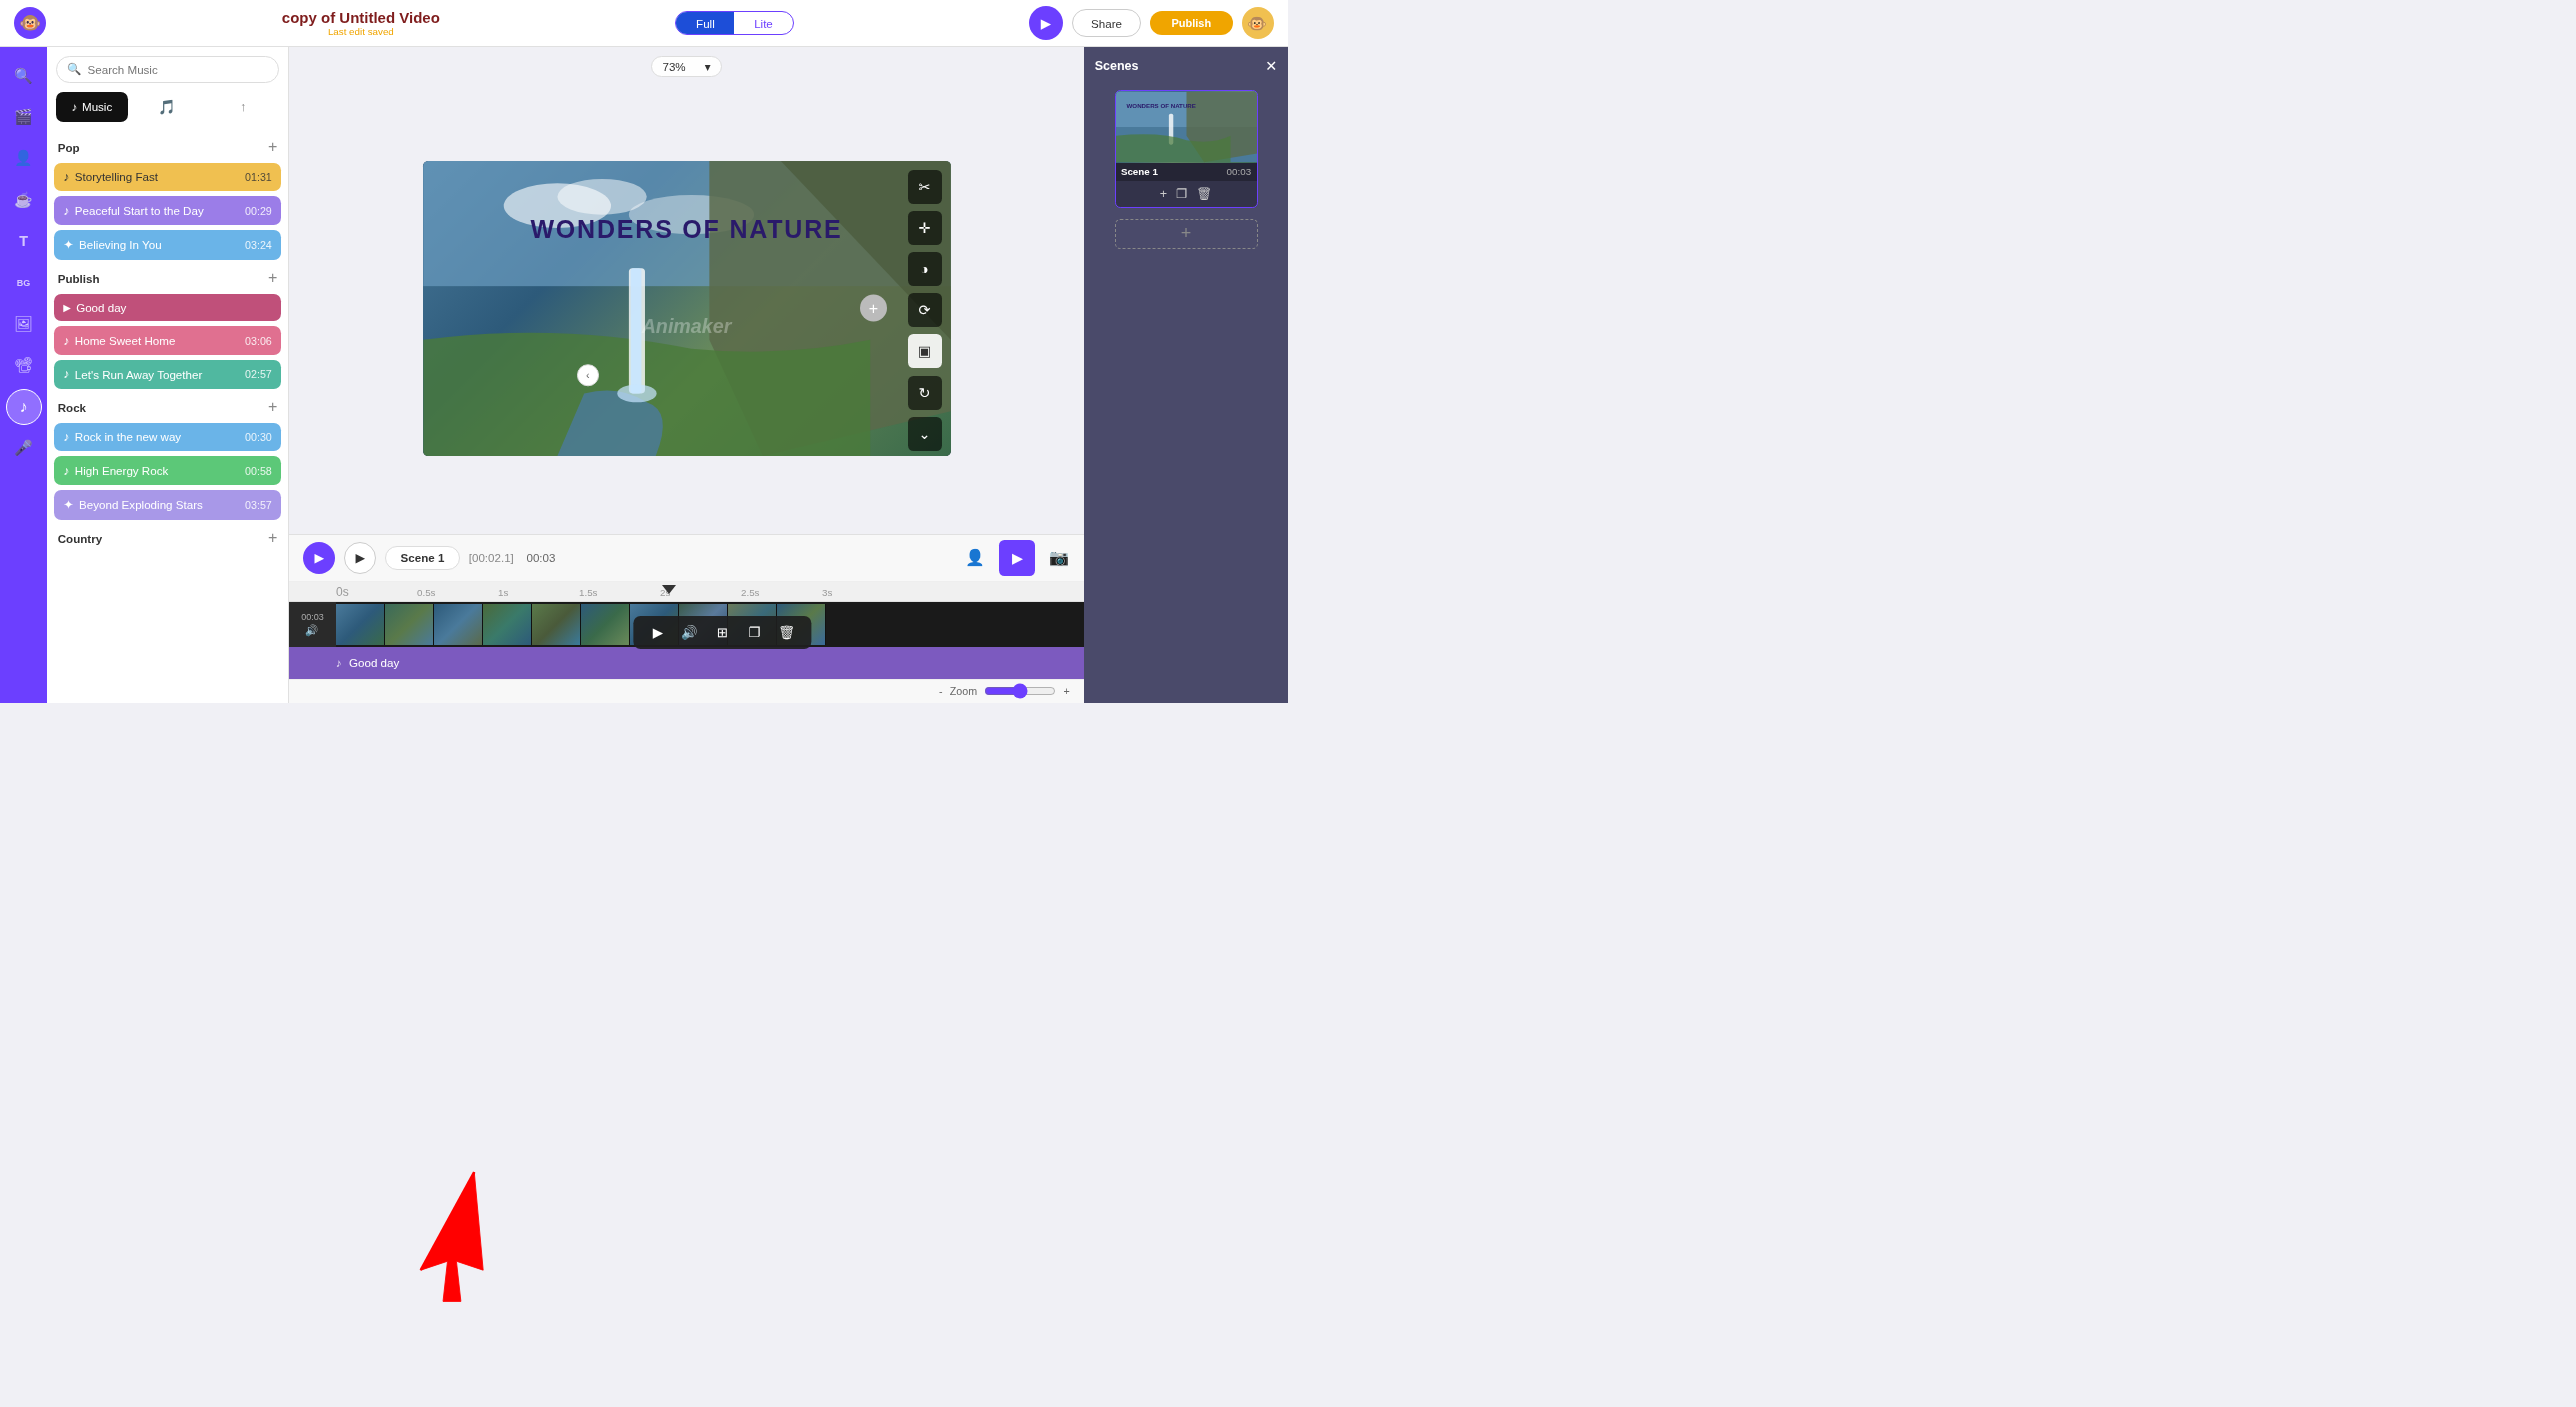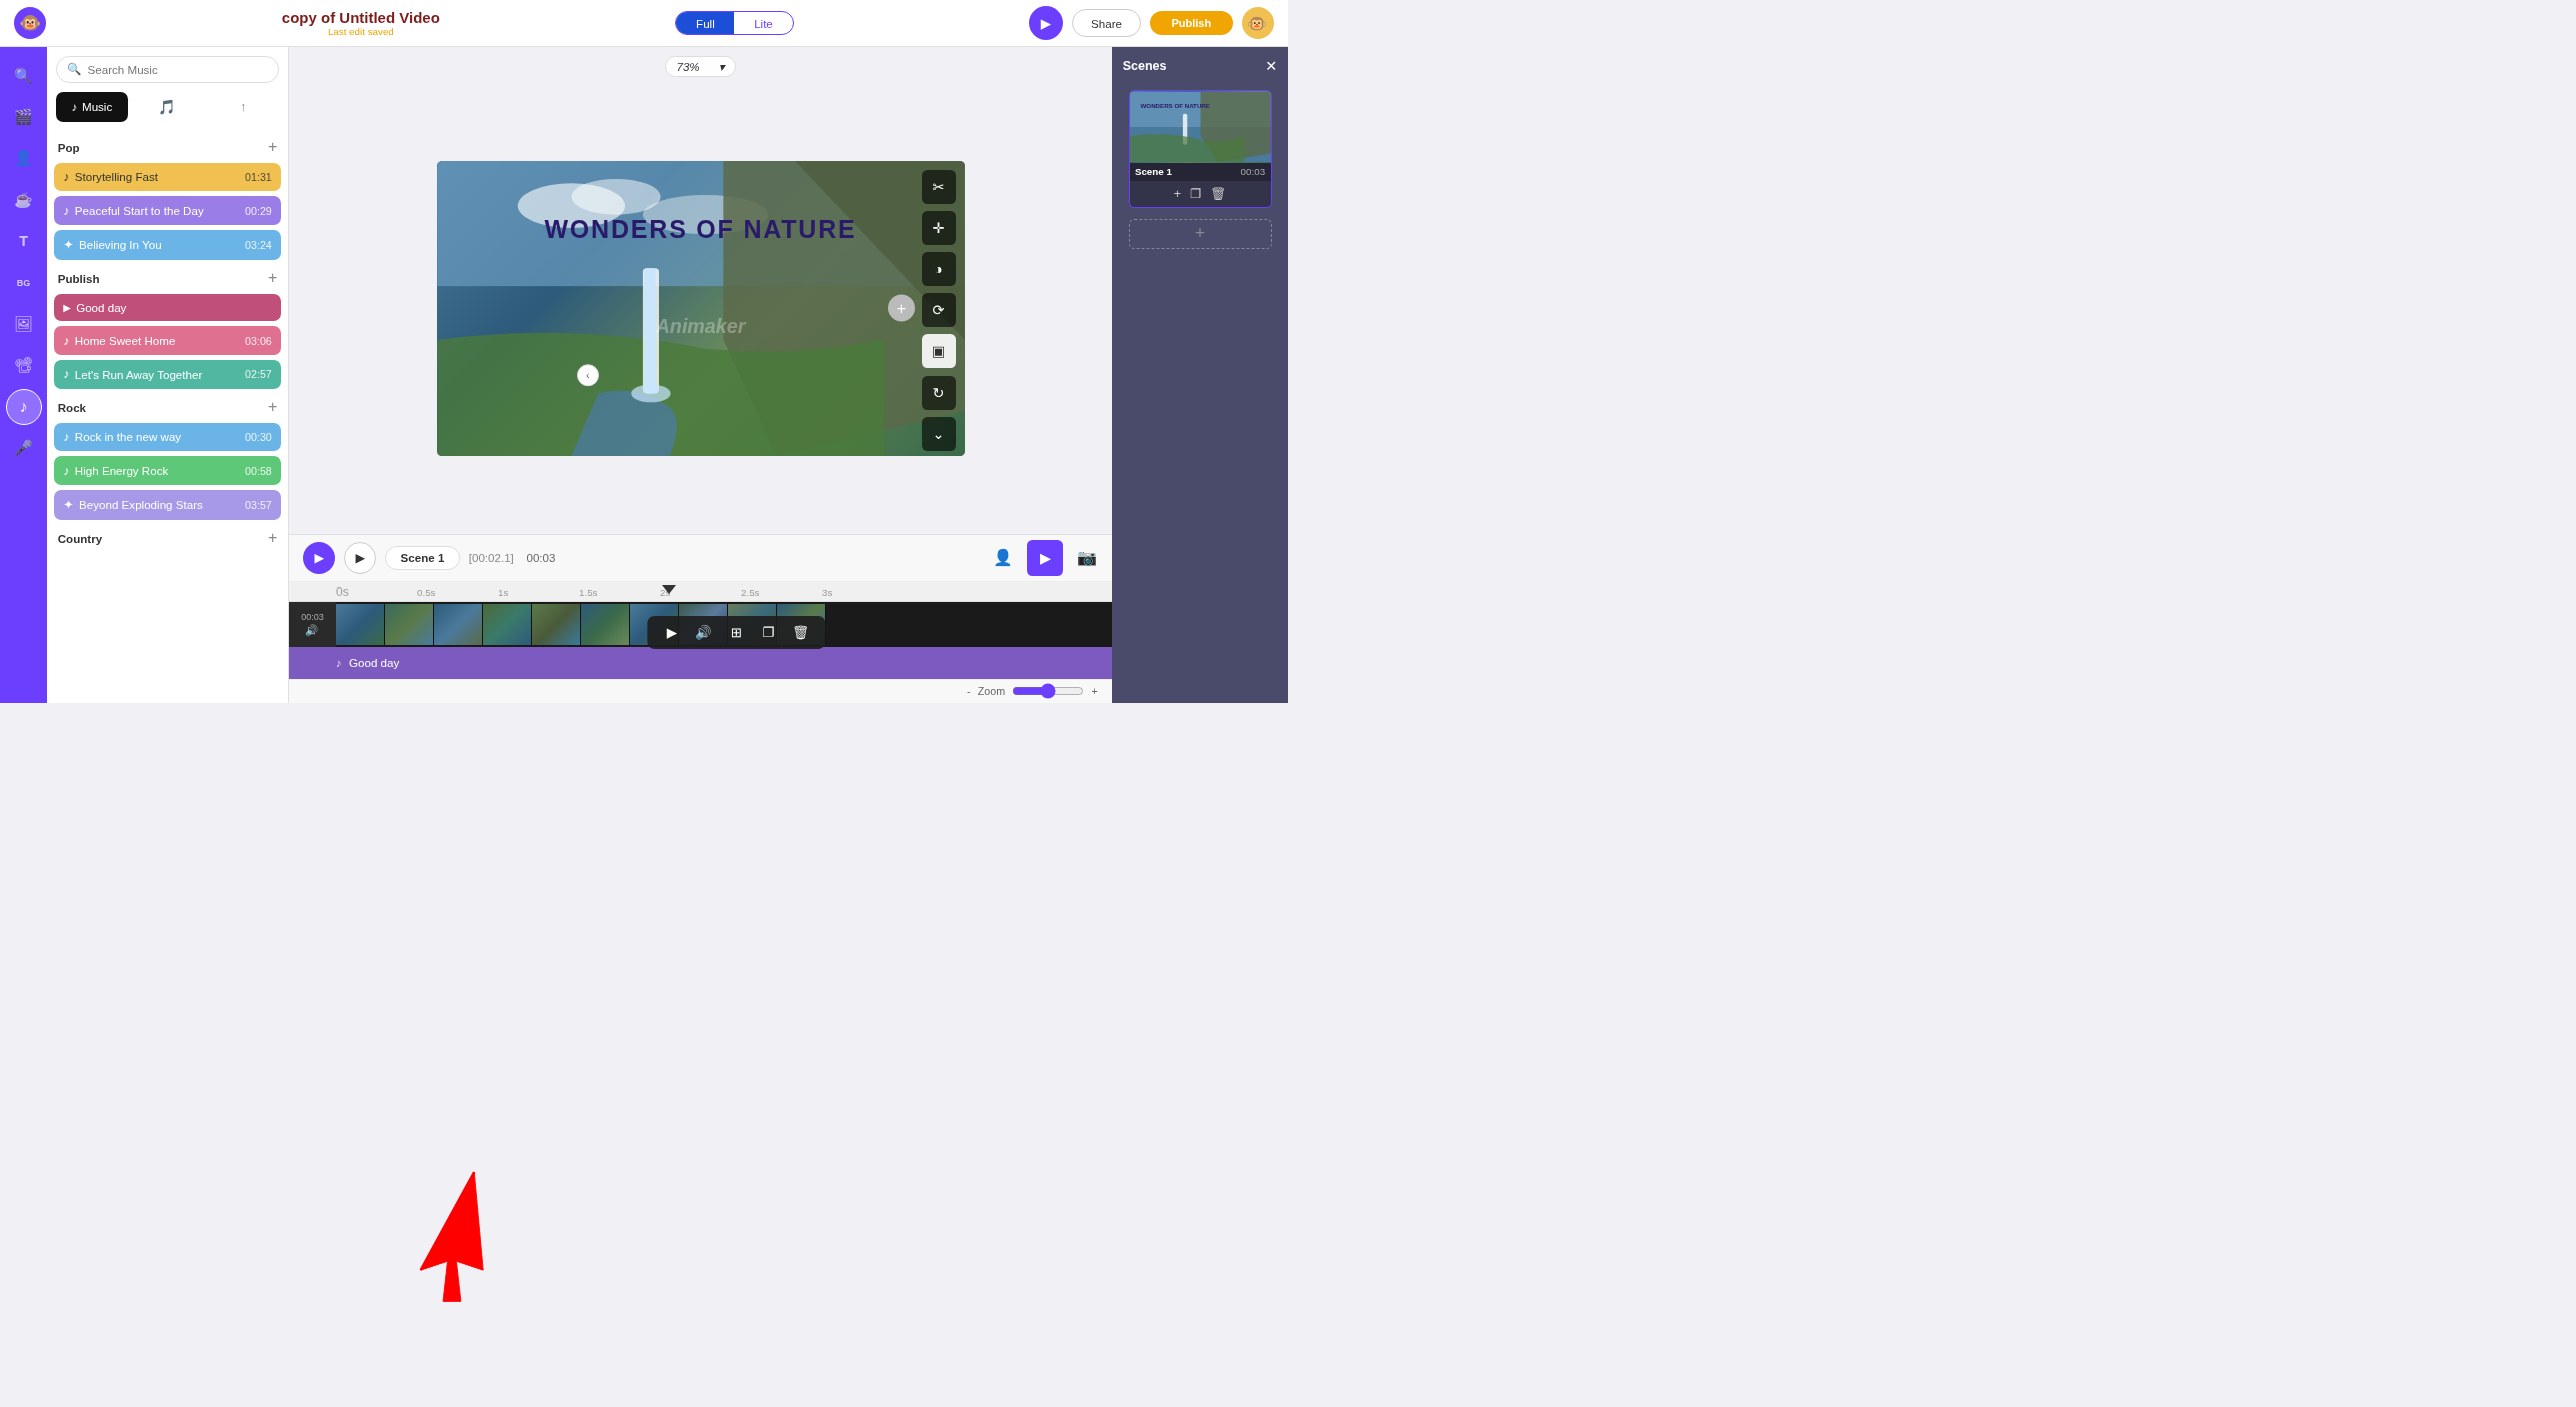--- a/index.html
+++ b/index.html
@@ -66,32 +66,32 @@
     .track-teal { background: #50b8a0; color: #fff; }
     .track-green { background: #5cc878; color: #fff; }
     .track-lavender { background: #a898e8; color: #fff; }
 
     
     .panel-collapse { position: absolute; left: 288px; top: 50%; transform: translateY(-50%); z-index: 20; background: #fff; border: 0.9px solid #ddd; border-radius: 50%; width: 21.5px; height: 21.5px; display: flex; align-items: center; justify-content: center; cursor: pointer; font-size: 10.7px; color: #666; }
 
     
     .canvas-area { flex: 1; display: flex; flex-direction: column; background: #f0f0f5; position: relative; }
     .zoom-bar { display: flex; justify-content: center; padding: 9px 0 5.4px; }
-    .zoom-badge { background: rgba(255,255,255,0.9); border: 0.9px solid #ddd; border-radius: 14.3px; padding: 2.7px 10.7px; font-size: 11.6px; color: #333; display: flex; align-items: center; gap: 19px; cursor: pointer; font-style: italic; }
+    .zoom-badge { background: rgba(255,255,255,0.9); border: 0.9px solid #ddd; border-radius: 14.3px; padding: 2.7px 10.7px; font-size: 11.6px; color: #333; display: flex; align-items: center; gap: 19px; cursor: pointer; }
     .video-canvas-wrap { display: flex; justify-content: center; align-items: center; flex: 1; position: relative; }
     .video-canvas { position: relative; width: 528px; height: 295px; border-radius: 5.4px; overflow: hidden; background: #1a2a3a; flex-shrink: 0; }
     .video-bg { width: 100%; height: 100%; background: linear-gradient(135deg, #4a7a9b 0%, #2d5a7a 30%, #6b8c5a 60%, #3a6a4a 100%); position: absolute; top: 0; left: 0; }
     .waterfall-svg { position: absolute; top: 0; left: 0; width: 100%; height: 100%; }
     .video-title-text { position: absolute; top: 54px; left: 50%; transform: translateX(-50%); font-size: 25px; font-weight: 900; color: #2a1a6a; text-align: center; letter-spacing: 1.8px; white-space: nowrap; }
     .animaker-watermark { position: absolute; bottom: 40%; left: 50%; transform: translateX(-50%); font-size: 19.7px; color: rgba(255,255,255,0.3); font-style: italic; font-weight: 600; }
     .canvas-tool-btn { width: 34px; height: 34px; background: rgba(0,0,0,0.6); border-radius: 5.4px; display: flex; align-items: center; justify-content: center; color: #fff; font-size: 14.3px; cursor: pointer; border: none; }
     .canvas-tool-btn.white-bg { background: rgba(255,255,255,0.9); color: #333; }
 
     
-    .scenes-panel { width: 176px; background: #4a4a6a; flex-shrink: 0; display: flex; flex-direction: column; align-items: center; padding: 0; }
+    .scenes-panel { width: 204px; background: #4a4a6a; flex-shrink: 0; display: flex; flex-direction: column; align-items: center; padding: 0; }
     .scenes-header { width: 100%; display: flex; align-items: center; justify-content: space-between; padding: 10.7px 10.7px; background: #4a4a6a; }
     .scenes-title { color: #fff; font-size: 12.5px; font-weight: 600; }
     .scenes-close { color: #fff; cursor: pointer; font-size: 14.3px; background: none; border: none; }
     .scene-thumb { width: 143px; margin: 5.4px auto; border-radius: 5.4px; overflow: hidden; border: 1.8px solid #6c3fff; cursor: pointer; }
     .scene-thumb-img { width: 100%; height: 72px; background: linear-gradient(135deg, #4a7a9b 0%, #2d5a7a 30%, #6b8c5a 60%, #3a6a4a 100%); position: relative; }
     .scene-info { background: rgba(0,0,0,0.5); padding: 3.6px 5.4px; display: flex; justify-content: space-between; }
     .scene-name { color: #fff; font-size: 9.8px; font-weight: 600; }
     .scene-dur { color: #aaa; font-size: 9.8px; }
     .scene-actions { display: flex; gap: 9px; padding: 5.4px; background: rgba(0,0,0,0.3); justify-content: center; }
     .scene-action-btn { color: #ccc; font-size: 12.5px; cursor: pointer; background: none; border: none; }

